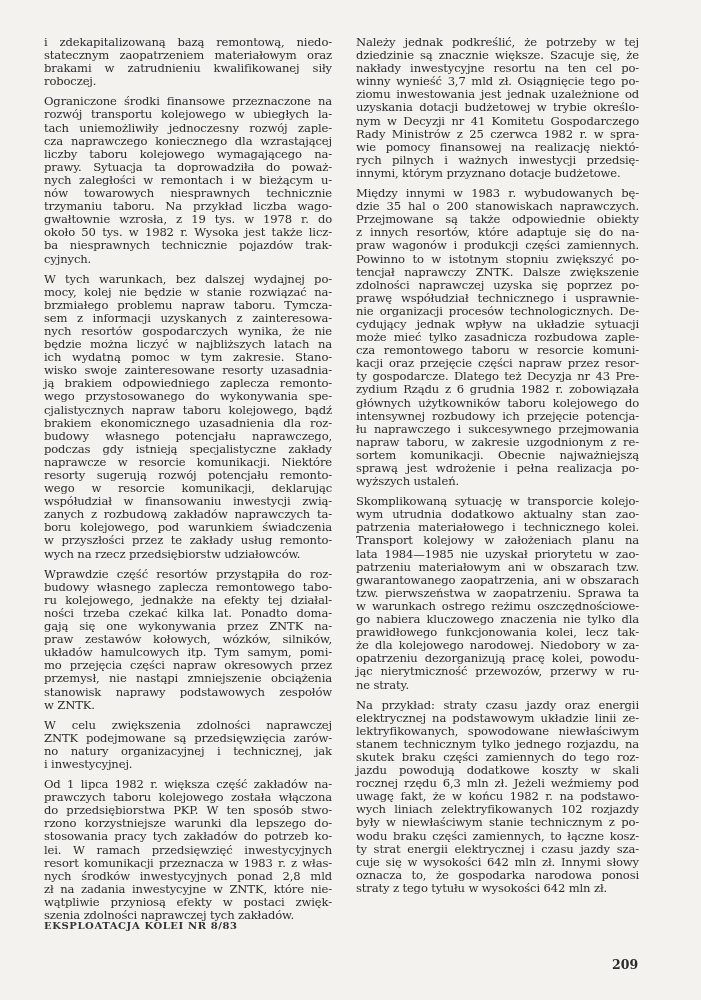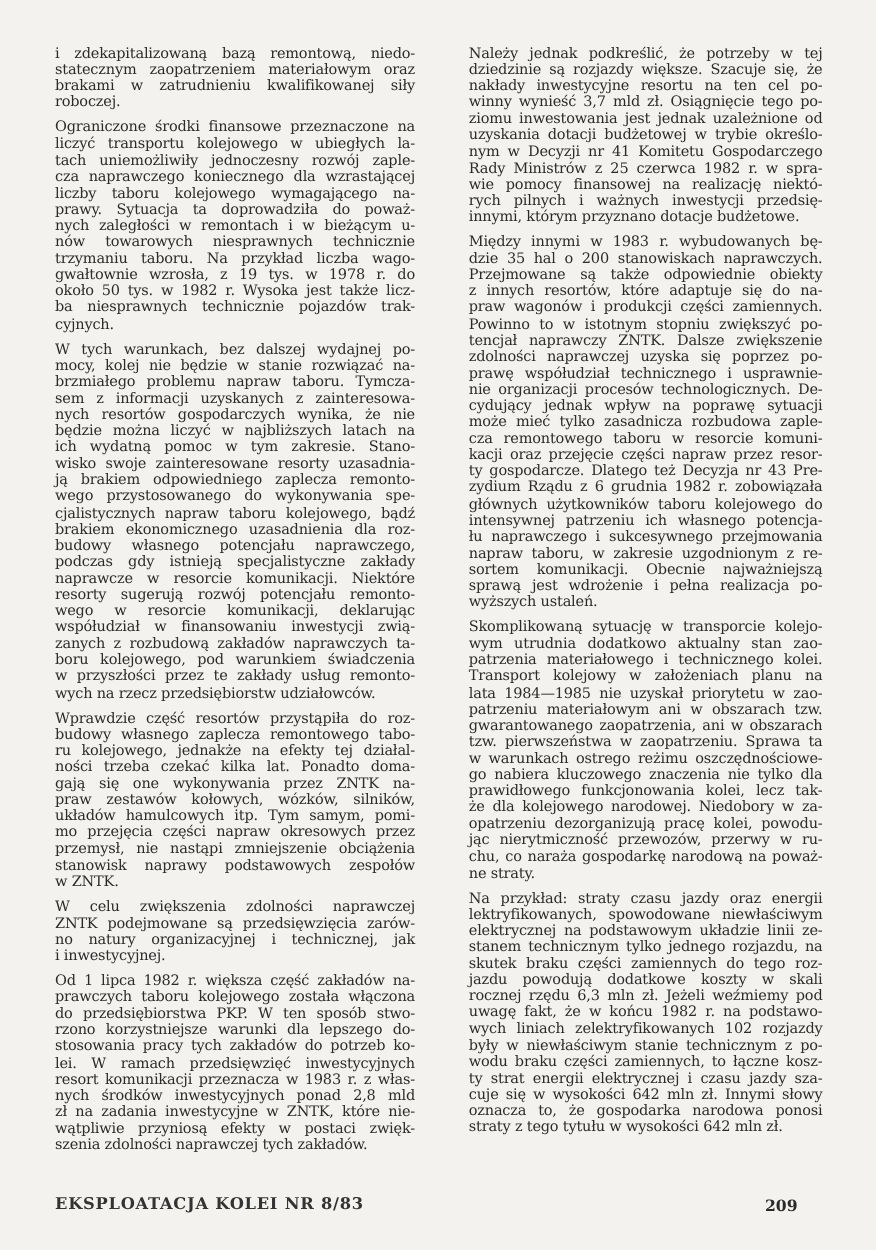--- a/index.html
+++ b/index.html
@@ -10,49 +10,48 @@
     color:#2b2b2b;
     position:relative;
   }
   .page { position:absolute; left:0; top:0; width:701px; height:964px;text-decoration:underline; }
   .col {
     position:absolute; top:36px;
     font-size:11.6px; line-height:13.1px;
     letter-spacing:-0.15px;
   }
   .col.left { left:44px; width:288px; }
-  .col.right { left:356px; width:283px;margin-left:19px; }
+  .col.right { left:356px; width:283px; }
   .para { margin:0 0 7px 0; }
   .line { display:block; white-space:nowrap; text-align:justify; text-align-last:justify; }
   .line.last { text-align-last:left; }
   .footer-left {
     position:absolute; left:44px; top:920px;
-    font-size:13px; font-weight:bold; letter-spacing:0.6px;
+    font-size:10px; font-weight:bold; letter-spacing:0.6px;
     color:#333;
-    margin-top:36px;
   }
   .footer-right {
     position:absolute; left:612px; top:957px;
     font-size:12.5px; font-weight:bold; color:#2a2a2a;text-align:right;
   }
 </style>
 </head>
 <body>
 
 <div class="page">
   <div class="col left" id="col-left">
       <div class="para">
         <span class="line">i zdekapitalizowaną bazą remontową, niedo-</span>
         <span class="line">statecznym zaopatrzeniem materiałowym oraz</span>
         <span class="line">brakami w zatrudnieniu kwalifikowanej siły</span>
         <span class="line last">roboczej.</span>
       </div>
       <div class="para">
         <span class="line">Ograniczone środki finansowe przeznaczone na</span>
-        <span class="line">liczyć transportu kolejowego w ubiegłych la-</span>
+        <span class="line">rozwój transportu kolejowego w ubiegłych la-</span>
         <span class="line">tach uniemożliwiły jednoczesny rozwój zaple-</span>
         <span class="line">cza naprawczego koniecznego dla wzrastającej</span>
         <span class="line">liczby taboru kolejowego wymagającego na-</span>
         <span class="line">prawy. Sytuacja ta doprowadziła do poważ-</span>
         <span class="line">nych zaległości w remontach i w bieżącym u-</span>
         <span class="line">nów towarowych niesprawnych technicznie</span>
         <span class="line">trzymaniu taboru. Na przykład liczba wago-</span>
         <span class="line">gwałtownie wzrosła, z 19 tys. w 1978 r. do</span>
         <span class="line">około 50 tys. w 1982 r. Wysoka jest także licz-</span>
         <span class="line">ba niesprawnych technicznie pojazdów trak-</span>
@@ -111,21 +110,21 @@
         <span class="line">resort komunikacji przeznacza w 1983 r. z włas-</span>
         <span class="line">nych środków inwestycyjnych ponad 2,8 mld</span>
         <span class="line">zł na zadania inwestycyjne w ZNTK, które nie-</span>
         <span class="line">wątpliwie przyniosą efekty w postaci zwięk-</span>
         <span class="line last">szenia zdolności naprawczej tych zakładów.</span>
       </div>
     </div>
   <div class="col right" id="col-right">
       <div class="para">
         <span class="line">Należy jednak podkreślić, że potrzeby w tej</span>
-        <span class="line">dziedzinie są rozjazdy większe. Szacuje się, że</span>
+        <span class="line">dziedzinie są znacznie większe. Szacuje się, że</span>
         <span class="line">nakłady inwestycyjne resortu na ten cel po-</span>
         <span class="line">winny wynieść 3,7 mld zł. Osiągnięcie tego po-</span>
         <span class="line">ziomu inwestowania jest jednak uzależnione od</span>
         <span class="line">uzyskania dotacji budżetowej w trybie określo-</span>
         <span class="line">nym w Decyzji nr 41 Komitetu Gospodarczego</span>
         <span class="line">Rady Ministrów z 25 czerwca 1982 r. w spra-</span>
         <span class="line">wie pomocy finansowej na realizację niektó-</span>
         <span class="line">rych pilnych i ważnych inwestycji przedsię-</span>
         <span class="line last">innymi, którym przyznano dotacje budżetowe.</span>
       </div>
@@ -133,28 +132,28 @@
         <span class="line">Między innymi w 1983 r. wybudowanych bę-</span>
         <span class="line">dzie 35 hal o 200 stanowiskach naprawczych.</span>
         <span class="line">Przejmowane są także odpowiednie obiekty</span>
         <span class="line">z innych resortów, które adaptuje się do na-</span>
         <span class="line">praw wagonów i produkcji części zamiennych.</span>
         <span class="line">Powinno to w istotnym stopniu zwiększyć po-</span>
         <span class="line">tencjał naprawczy ZNTK. Dalsze zwiększenie</span>
         <span class="line">zdolności naprawczej uzyska się poprzez po-</span>
         <span class="line">prawę współudział technicznego i usprawnie-</span>
         <span class="line">nie organizacji procesów technologicznych. De-</span>
-        <span class="line">cydujący jednak wpływ na poprawę sytuacji</span>
+        <span class="line">cydujący jednak wpływ na układzie sytuacji</span>
         <span class="line">może mieć tylko zasadnicza rozbudowa zaple-</span>
         <span class="line">cza remontowego taboru w resorcie komuni-</span>
         <span class="line">kacji oraz przejęcie części napraw przez resor-</span>
         <span class="line">ty gospodarcze. Dlatego też Decyzja nr 43 Pre-</span>
         <span class="line">zydium Rządu z 6 grudnia 1982 r. zobowiązała</span>
         <span class="line">głównych użytkowników taboru kolejowego do</span>
-        <span class="line">intensywnej patrzeniu ich własnego potencja-</span>
+        <span class="line">intensywnej rozbudowy ich przejęcie potencja-</span>
         <span class="line">łu naprawczego i sukcesywnego przejmowania</span>
         <span class="line">napraw taboru, w zakresie uzgodnionym z re-</span>
         <span class="line">sortem komunikacji. Obecnie najważniejszą</span>
         <span class="line">sprawą jest wdrożenie i pełna realizacja po-</span>
         <span class="line last">wyższych ustaleń.</span>
       </div>
       <div class="para">
         <span class="line">Skomplikowaną sytuację w transporcie kolejo-</span>
         <span class="line">wym utrudnia dodatkowo aktualny stan zao-</span>
         <span class="line">patrzenia materiałowego i technicznego kolei.</span>
@@ -162,27 +161,26 @@
         <span class="line">lata 1984—1985 nie uzyskał priorytetu w zao-</span>
         <span class="line">patrzeniu materiałowym ani w obszarach tzw.</span>
         <span class="line">gwarantowanego zaopatrzenia, ani w obszarach</span>
         <span class="line">tzw. pierwszeństwa w zaopatrzeniu. Sprawa ta</span>
         <span class="line">w warunkach ostrego reżimu oszczędnościowe-</span>
         <span class="line">go nabiera kluczowego znaczenia nie tylko dla</span>
         <span class="line">prawidłowego funkcjonowania kolei, lecz tak-</span>
         <span class="line">że dla kolejowego narodowej. Niedobory w za-</span>
         <span class="line">opatrzeniu dezorganizują pracę kolei, powodu-</span>
         <span class="line">jąc nierytmiczność przewozów, przerwy w ru-</span>
-        <span class="line">chu, co naraża gospodarkę narodową na poważ-</span>
         <span class="line last">ne straty.</span>
       </div>
       <div class="para">
         <span class="line">Na przykład: straty czasu jazdy oraz energii</span>
+        <span class="line">elektrycznej na podstawowym układzie linii ze-</span>
         <span class="line">lektryfikowanych, spowodowane niewłaściwym</span>
-        <span class="line">elektrycznej na podstawowym układzie linii ze-</span>
         <span class="line">stanem technicznym tylko jednego rozjazdu, na</span>
         <span class="line">skutek braku części zamiennych do tego roz-</span>
         <span class="line">jazdu powodują dodatkowe koszty w skali</span>
         <span class="line">rocznej rzędu 6,3 mln zł. Jeżeli weźmiemy pod</span>
         <span class="line">uwagę fakt, że w końcu 1982 r. na podstawo-</span>
         <span class="line">wych liniach zelektryfikowanych 102 rozjazdy</span>
         <span class="line">były w niewłaściwym stanie technicznym z po-</span>
         <span class="line">wodu braku części zamiennych, to łączne kosz-</span>
         <span class="line">ty strat energii elektrycznej i czasu jazdy sza-</span>
         <span class="line">cuje się w wysokości 642 mln zł. Innymi słowy</span>

